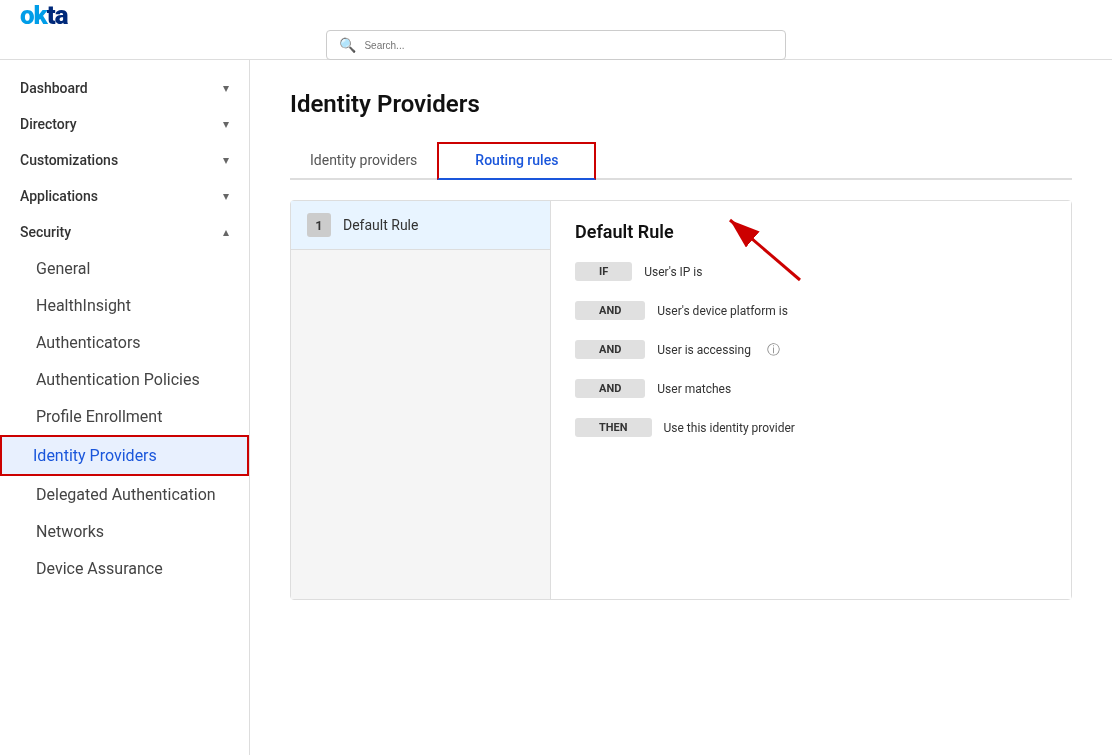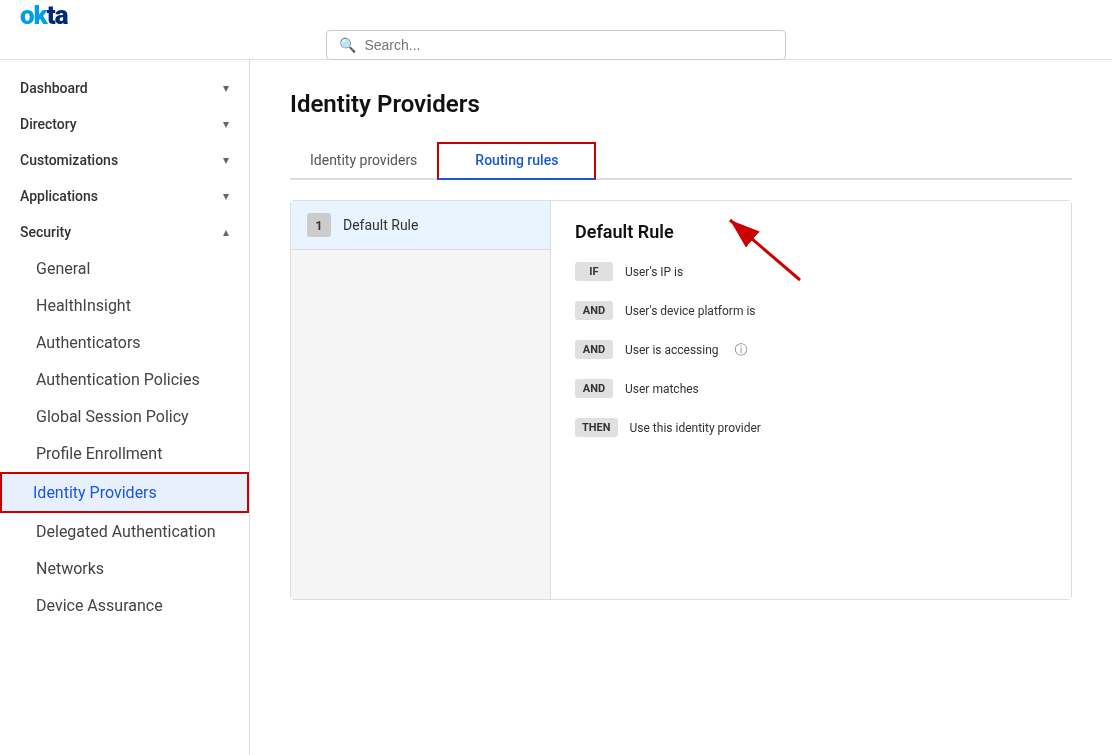--- a/index.html
+++ b/index.html
@@ -10,21 +10,21 @@
       display: flex; align-items: center; padding: 0 20px; height: 60px;
       border-bottom: 1px solid #ddd; background: #fff; flex-shrink: 0; flex-direction: column;
     }
     .logo { color: #00297a; font-size: 26px; font-weight: 900; letter-spacing: -1px; margin-right: auto; }
     .logo span { color: #009de8; }
     .search-bar {
       display: flex; align-items: center; border: 1px solid #ccc; border-radius: 4px;
       padding: 6px 12px; width: 460px; background: #fff;
     }
     .search-bar input {
-      border: none; outline: none; font-size: 14px; color: #737373; width: 100%; background: transparent;
+      border: none; outline: none; font-size: 10px; color: #737373; width: 100%; background: transparent;
     }
     .search-icon { color: #888; margin-right: 8px; font-size: 14px; }
 
     
     .layout { display: flex; flex: 1; overflow: hidden; }
 
     
     .sidebar {
       width: 250px; min-width: 250px; border-right: 1px solid #ddd;
       overflow-y: auto; background: #fff; padding: 10px 0;
@@ -77,21 +77,21 @@
       font-size: 13px; font-weight: 600; color: #333;
     }
     .rule-name { font-size: 14px; color: #333; }
 
     
     .rule-details { flex: 1; padding: 20px 24px; background: #fff; }
     .rule-details-title { font-size: 18px; font-weight: 600; color: #111; margin-bottom: 20px; }
     .condition-row { display: flex; align-items: center; gap: 12px; margin-bottom: 20px; }
     .condition-badge {
       background: #e0e0e0; color: #333; font-size: 11px; font-weight: 700;
-      padding: 3px 7px; border-radius: 3px; min-width: 38px; text-align: center;
+      padding: 3px 24px; border-radius: 3px; min-width: 38px; text-align: center;
     }
     .condition-badge.then { background: #e0e0e0; }
     .condition-text { font-size: 12px; color: #333; }
     .help-icon { color: #888; font-size: 13px; cursor: pointer; margin-left: 4px; }
   </style>
 </head>
 <body>
 
 <div class="header">
   <div class="logo">
@@ -125,21 +125,20 @@
     </div>
     <div class="nav-item">
       <span>Security</span>
       <span class="chevron">▴</span>
     </div>
 
     <div class="nav-sub-item">General</div>
     <div class="nav-sub-item">HealthInsight</div>
     <div class="nav-sub-item">Authenticators</div>
     <div class="nav-sub-item">Authentication Policies</div>
-    <div class="nav-sub-item">Global Session Policy</div>
     <div class="nav-sub-item">Profile Enrollment</div>
     <div class="nav-sub-item active highlighted" style="border: 2px solid #cc0000; background: #e8f0fe; color: #1a56db; padding-left: 31px;">Identity Providers</div>
     <div class="nav-sub-item">Delegated Authentication</div>
     <div class="nav-sub-item">Networks</div>
     <div class="nav-sub-item">Device Assurance</div>
   </div>
 
   <div class="main-content">
     <h1 class="page-title">Identity Providers</h1>
 

